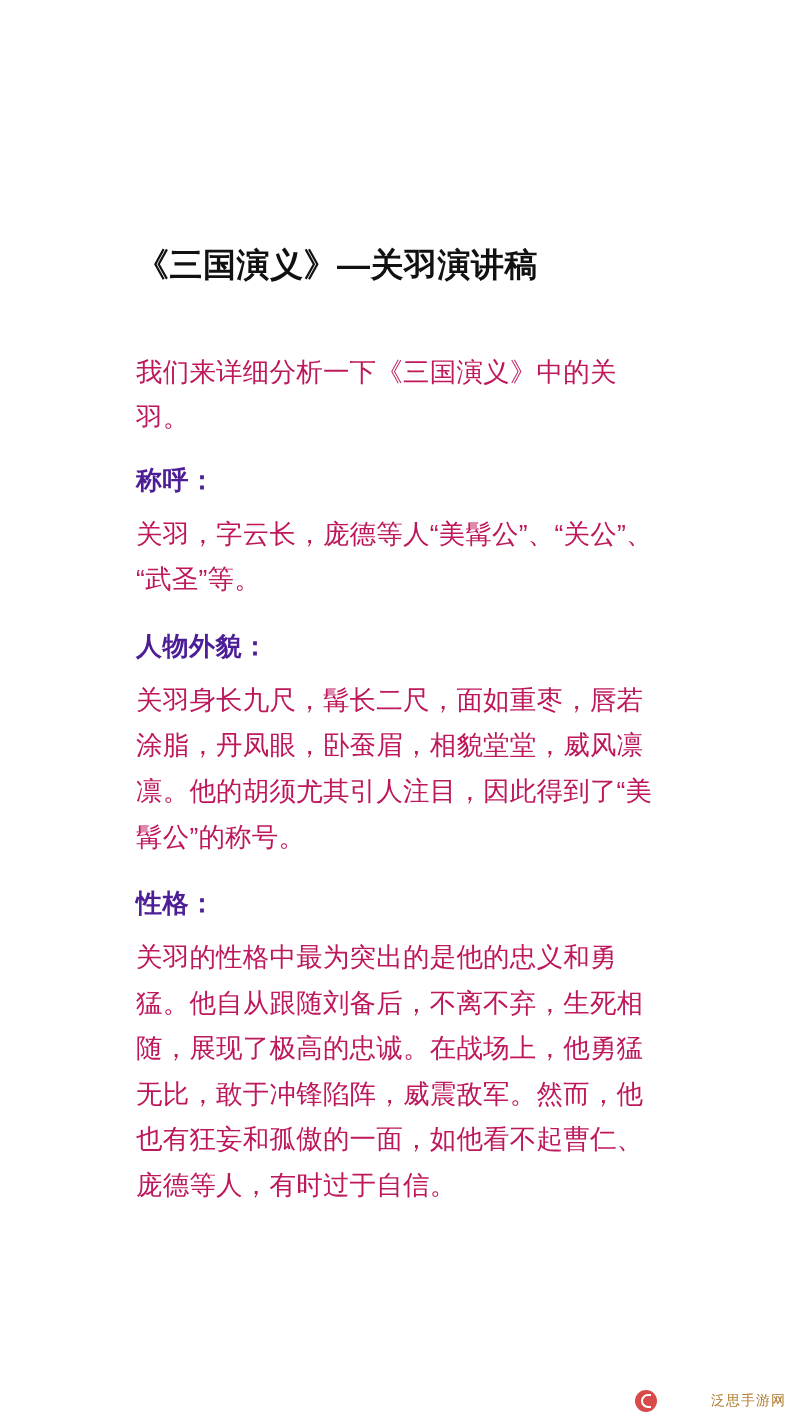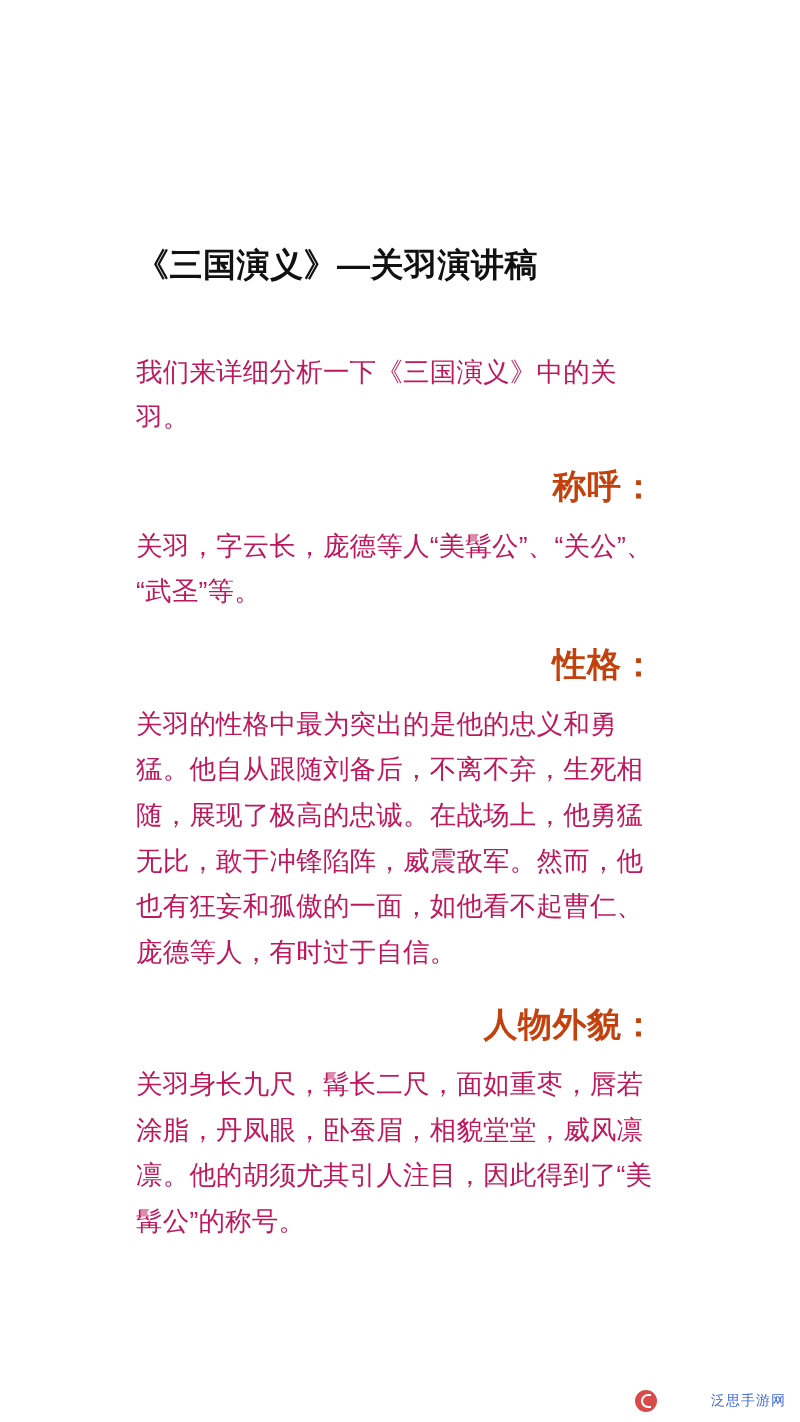--- a/index.html
+++ b/index.html
@@ -34,27 +34,26 @@
     color: #111111;
   }
   .para {
     font-size: 26.5px;
     line-height: 1.72;
     margin: 0 0 14px 0;
     color: #be185d;
     letter-spacing: 0.2px;
   }
   .section-head {
-    font-size: 34px;
+    font-size: 26px;
     font-weight: bold;
     line-height: 1.5;
     margin: 24px 0 12px 0;
-    color: #c2410c;
+    color: #4c1d95;
     letter-spacing: 0.5px;
-    text-align: right;
   }
   .block:first-of-type .section-head {
     margin-top: 20px;
   }
   .watermark {
     position: absolute;
     right: 14px;
     bottom: 10px;
     display: flex;
     align-items: center;
@@ -76,48 +75,48 @@
     top: 4px;
     width: 10px;
     height: 14px;
     border: 2.5px solid #ffffff;
     border-right: none;
     border-radius: 7px 0 0 7px;
     box-sizing: border-box;
   }
   .wm-text {
     font-size: 14px;
-    color: #1d4ed8;
+    color: #a16207;
     letter-spacing: 1px;
     font-family: "Liberation Sans", "DejaVu Sans", sans-serif;
     margin-left: 48px;
   }
 </style>
 </head>
 <body>
 
 <div class="page">
 
   <h1 class="doc-title">《三国演义》—关羽演讲稿</h1>
 
   <p class="para">我们来详细分析一下《三国演义》中的关羽。</p>
 
   <div class="block">
     <h2 class="section-head">称呼：</h2>
     <p class="para">关羽，字云长，庞德等人“美髯公”、“关公”、“武圣”等。</p>
   </div>
 
   <div class="block">
-    <h2 class="section-head">性格：</h2>
-    <p class="para">关羽的性格中最为突出的是他的忠义和勇猛。他自从跟随刘备后，不离不弃，生死相随，展现了极高的忠诚。在战场上，他勇猛无比，敢于冲锋陷阵，威震敌军。然而，他也有狂妄和孤傲的一面，如他看不起曹仁、庞德等人，有时过于自信。</p>
+    <h2 class="section-head">人物外貌：</h2>
+    <p class="para">关羽身长九尺，髯长二尺，面如重枣，唇若涂脂，丹凤眼，卧蚕眉，相貌堂堂，威风凛凛。他的胡须尤其引人注目，因此得到了“美髯公”的称号。</p>
   </div>
 
   <div class="block">
-    <h2 class="section-head">人物外貌：</h2>
-    <p class="para">关羽身长九尺，髯长二尺，面如重枣，唇若涂脂，丹凤眼，卧蚕眉，相貌堂堂，威风凛凛。他的胡须尤其引人注目，因此得到了“美髯公”的称号。</p>
+    <h2 class="section-head">性格：</h2>
+    <p class="para">关羽的性格中最为突出的是他的忠义和勇猛。他自从跟随刘备后，不离不弃，生死相随，展现了极高的忠诚。在战场上，他勇猛无比，敢于冲锋陷阵，威震敌军。然而，他也有狂妄和孤傲的一面，如他看不起曹仁、庞德等人，有时过于自信。</p>
   </div>
 
 </div>
 
 <div class="watermark">
   <span class="wm-logo"></span>
   <span class="wm-text">泛思手游网</span>
 </div>
 
 </body></html>

